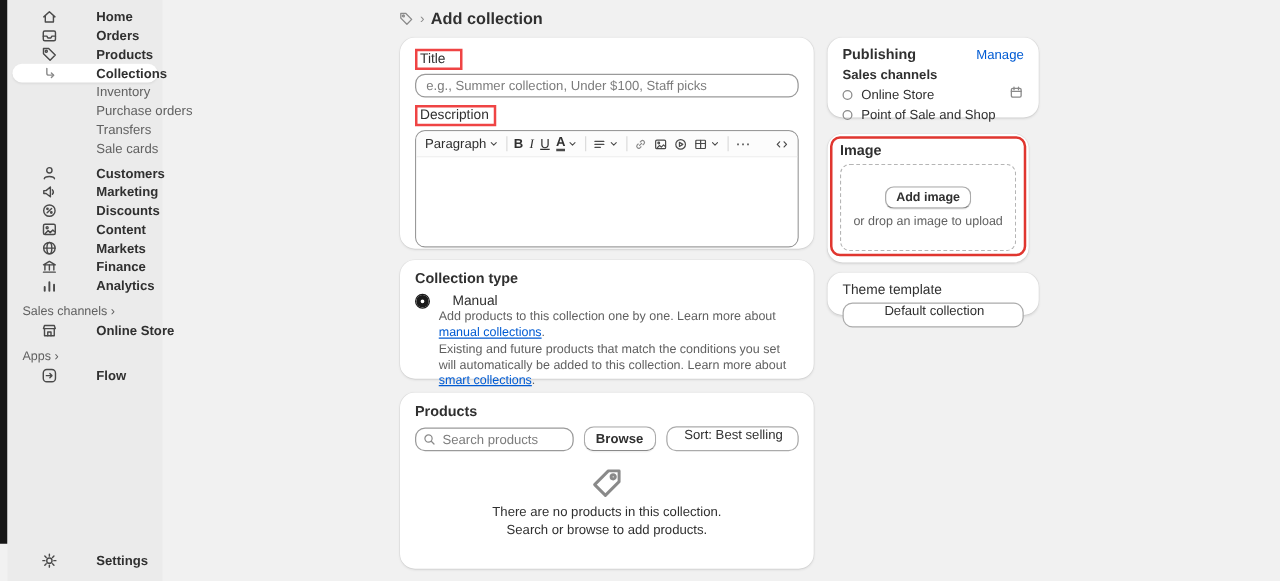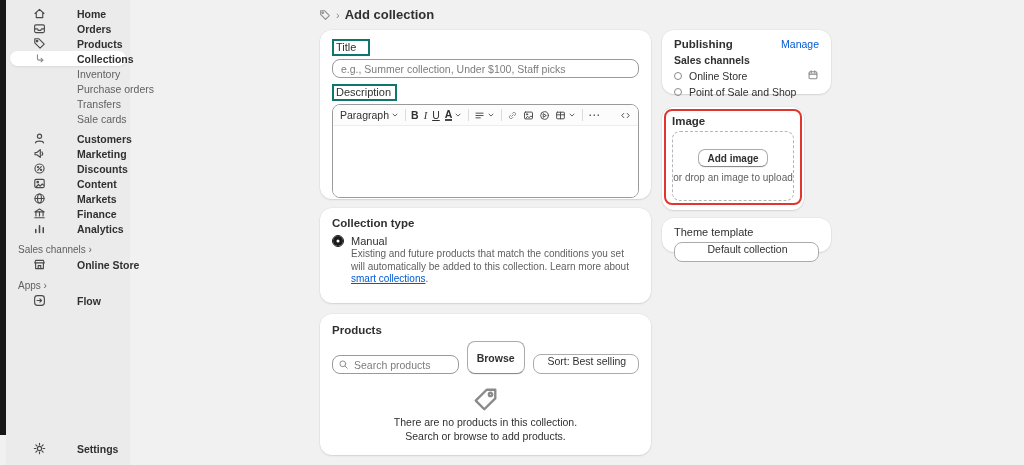--- a/index.html
+++ b/index.html
@@ -33,24 +33,24 @@
   .page-header .crumb-sep { color:#8a8a8a; font-size:11px; }
   .page-title { font-size:13px; font-weight:bold; color:#303030; }
 
   
   .card { position:absolute; background:#ffffff; border-radius:12px;
           box-shadow:0 0 0 0.5px rgba(0,0,0,.06), 0 1px 2px rgba(0,0,0,.1); }
   #card-title      { left:320px; top:30px;  width:331px; height:169px; padding:9px 12px; }
   #card-type       { left:320px; top:208px; width:331px; height:95px;  padding:9px 12px; }
   #card-products   { left:320px; top:314px; width:331px; height:141px; padding:10px 12px; }
   #card-publishing { left:662px; top:30px;  width:169px; height:64px;  padding:8px 12px; }
-  #card-image      { left:662px; top:107px; width:142px; height:103px; padding:8px 10px; }
+  #card-image      { left:662px; top:107px; width:161px; height:103px; padding:8px 10px; }
   #card-theme      { left:662px; top:218px; width:169px; height:34px;  padding:8px 12px; }
 
-  .red-box { border:2px solid #0f766e; display:inline-block; }
+  .red-box { border:2px solid #ef4444; display:inline-block; }
   .fld-label { font-size:11px; color:#303030; }
   .red-box.title-box { padding:0 12px 1px 2px; }
   .red-box.desc-box  { padding:0 4px 1px 2px; }
 
   .text-input { width:100%; height:19px; border:1px solid #9a9a9a; border-radius:8px;
                 padding:0 8px; font-size:10.5px; font-family:"Liberation Sans",sans-serif;
                 color:#303030; background:#fff; outline:none; }
   .text-input::placeholder { color:#7c7c7c; }
   #card-title .text-input { margin-top:3px; }
   .desc-label-row { margin-top:6px; }
@@ -65,34 +65,34 @@
   .tb-spacer { flex:1; }
   .bold-g { font-weight:bold; }
   .ital-g { font-style:italic; font-family:"Liberation Serif", serif; }
   .und-g  { text-decoration:underline; }
   .color-a { font-weight:bold; border-bottom:2px solid #4a4a4a; line-height:10px; }
   .dots-g { font-size:12px; letter-spacing:1px; color:#4a4a4a; }
   .editor-body { flex:1; background:#fff; }
 
   
   .card-h { font-size:11.5px; font-weight:bold; color:#303030; }
-  .radio-row { display:flex; align-items:flex-start; gap:7px; margin-top:6px; }
+  .radio-row { display:flex; align-items:flex-start; gap:18px; margin-top:6px; }
   .radio { width:12px; height:12px; border-radius:50%; flex:0 0 auto; }
   .radio.sel { background:#1a1a1a; box-shadow:inset 0 0 0 3.5px #1a1a1a, inset 0 0 0 6px #fff; border:1px solid #1a1a1a; background:#fff; }
   .radio.unsel { border:1px solid #8a8a8a; background:#fff; }
   .radio-label { font-size:11px; color:#303030; }
   .radio-help { margin:1px 0 0 19px; font-size:10px; line-height:12.5px; color:#616161; }
   .lnk { color:#005bd3; text-decoration:underline; cursor:pointer; }
 
   
   .prod-controls { display:flex; align-items:flex-end; gap:8px; margin-top:5px; }
   .search-wrap { position:relative; width:143px; }
   .search-wrap .sic { position:absolute; left:6px; top:4px; }
   .search-input { padding-left:21px; }
-  .btn { height:33px; border:1px solid #ababab; border-bottom-color:#8a8a8a; border-radius:8px; background:#fff;
+  .btn { height:20px; border:1px solid #ababab; border-bottom-color:#8a8a8a; border-radius:8px; background:#fff;
          font-size:10.5px; font-weight:bold; color:#303030; padding:0 9px; display:flex; align-items:center;
          box-shadow:0 1px 0 rgba(0,0,0,.05); cursor:default; }
   .select { height:20px; border:1px solid #ababab; border-radius:8px; background:#fff; font-size:10.5px;
             color:#303030; padding:0 6px 0 8px; display:flex; align-items:center; gap:6px; cursor:default;flex-direction:column; }
   .select .sel-txt { white-space:nowrap; }
   .sort-select { width:118px; justify-content:space-between; }
   .empty-state { text-align:center; margin-top:12px; }
   .empty-tag { transform:scaleX(-1); display:inline-block; }
   .empty-line { font-size:10.5px; color:#303030; line-height:14px; }
 
@@ -432,20 +432,21 @@
     <div class="editor-body"></div>
   </div>
 </section>
 
 <section class="card" id="card-type">
   <div class="card-h">Collection type</div>
   <div class="radio-row">
     <span class="radio sel"></span>
     <span class="radio-label">Manual</span>
   </div>
+  <div class="radio-help"><span>Add products to this collection one by one. Learn more about </span><span class="lnk">manual collections</span><span>.</span></div>
   <div class="radio-help"><span>Existing and future products that match the conditions you set will automatically be added to this collection. Learn more about </span><span class="lnk">smart collections</span><span>.</span></div>
 </section>
 
 <section class="card" id="card-products">
   <div class="card-h">Products</div>
   <div class="prod-controls">
     <span class="search-wrap">
       <span class="sic"><svg class="svgi lt" width="11" height="11">
             <use href="#i-search"></use>
           </svg></span>

